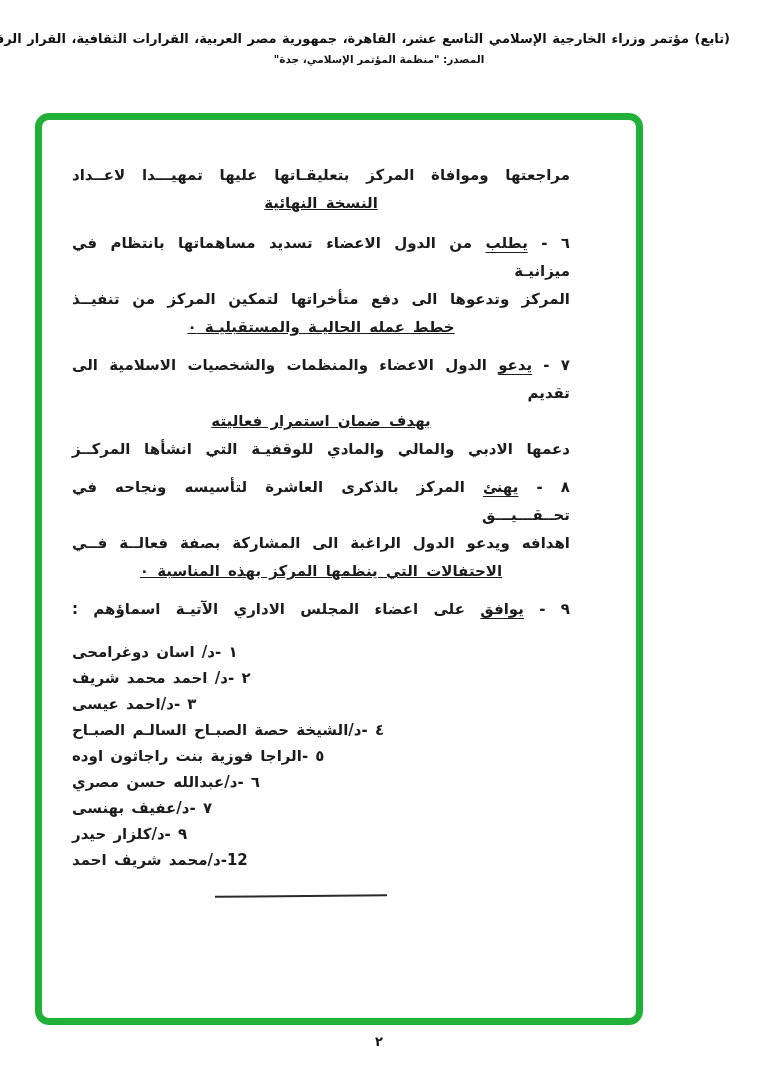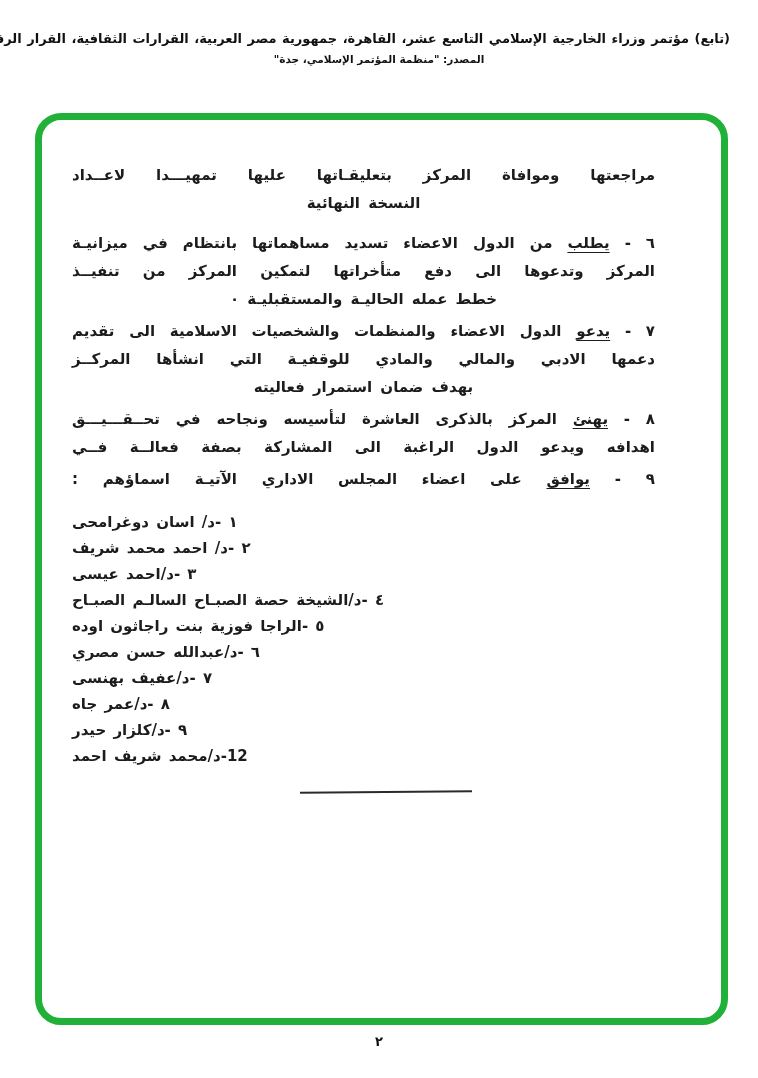--- a/index.html
+++ b/index.html
@@ -19,23 +19,23 @@
   .hdr-l1{
     font-size:13px;font-weight:bold;white-space:nowrap;
     letter-spacing:0;word-spacing:1px;color:#111;
   }
   .hdr-l2{
     font-size:10.5px;font-weight:bold;margin-top:7px;color:#111;
   }
   
   .doc-box{
     position:absolute;left:35px;top:113px;
-    width:693px;height:912px;
+    width:608px;height:912px;
     border:7px solid #22b138;
-    border-radius:26px;
+    border-radius:14px;
     box-sizing:border-box;
     background:#ffffff;
   }
   .doc-content{
     position:absolute;inset:0;
     padding:41px 66px 0 30px;
     direction:rtl;
     font-size:15px;font-weight:bold;
     color:#1c1c1c;
   }
@@ -43,23 +43,24 @@
     line-height:28px;
     word-spacing:3px;
   }
   .just{
     text-align:justify;
     text-align-last:justify;
   }
   .cent{
     text-align:right;
     text-align-last:center;
+    text-decoration:underline;
   }
   .item6{margin-top:12px;}
-  .item7,.item8,.item9{margin-top:4px;}
+  .item7,.item8,.item9{margin-top:10px;}
   .kw{text-decoration:underline;text-underline-offset:4px;}
   
   .names{margin-top:16px;margin-left:0;margin-right:14px;}
   .name-row{line-height:26px;text-align:left;word-spacing:2px;}
   .n-num{display:inline-block;min-width:44px;}
   
   .rule{
     width:172px;height:2px;background:#2a2a2a;
     margin:22px 183px 0 auto;
     transform:rotate(-0.5deg);
@@ -97,31 +98,32 @@
         <div class="t-line just">المركز وتدعوها الى دفع متأخراتها لتمكين المركز من تنفيــذ</div>
         <div class="t-line cent">خطط عمله الحاليـة والمستقبليـة ٠</div>
       </div>
 
       <div class="item7">
         <div class="t-line just">
           <span>٧ -</span>
           <span class="kw">يدعو</span>
           <span>الدول الاعضاء والمنظمات والشخصيات الاسلامية الى تقديم</span>
         </div>
+        <div class="t-line cent">بهدف ضمان استمرار فعاليته</div>
         <div class="t-line just">دعمها الادبي والمالي والمادي للوقفيـة التي انشأها المركــز</div>
-        <div class="t-line cent">بهدف ضمان استمرار فعاليته</div>
       </div>
 
       <div class="item8">
         <div class="t-line just">
           <span>٨ -</span>
           <span class="kw">يهنئ</span>
           <span>المركز بالذكرى العاشرة لتأسيسه ونجاحه في تحــقـــيـــق</span>
         </div>
         <div class="t-line just">اهدافه ويدعو الدول الراغبة الى المشاركة بصفة فعالــة فــي</div>
+        <div class="t-line cent">الاحتفالات التي ينظمها المركز بهذه المناسبة ٠</div>
       </div>
 
       <div class="item9">
         <div class="t-line just">
           <span>٩ -</span>
           <span class="kw">يوافق</span>
           <span>على اعضاء المجلس الاداري الآتيـة اسماؤهم  :</span>
         </div>
       </div>
 
@@ -141,23 +143,20 @@
         <div class="name-row">
           <span class="n-num">٥ -</span><span>الراجا فوزية بنت راجاثون اوده</span>
         </div>
         <div class="name-row">
           <span class="n-num">٦ -</span><span>د/عبدالله حسن مصري</span>
         </div>
         <div class="name-row">
           <span class="n-num">٧ -</span><span>د/عفيف بهنسى</span>
         </div>
         <div class="name-row">
-          <span class="n-num">٨ -</span><span>د/عمر جاه</span>
-        </div>
-        <div class="name-row">
           <span class="n-num">٩ -</span><span>د/كلزار حيدر</span>
         </div>
         <div class="name-row">
           <span class="n-num">12-</span><span>د/محمد شريف احمد</span>
         </div>
       </div>
 
       <div class="rule"></div>
 
     </div>

